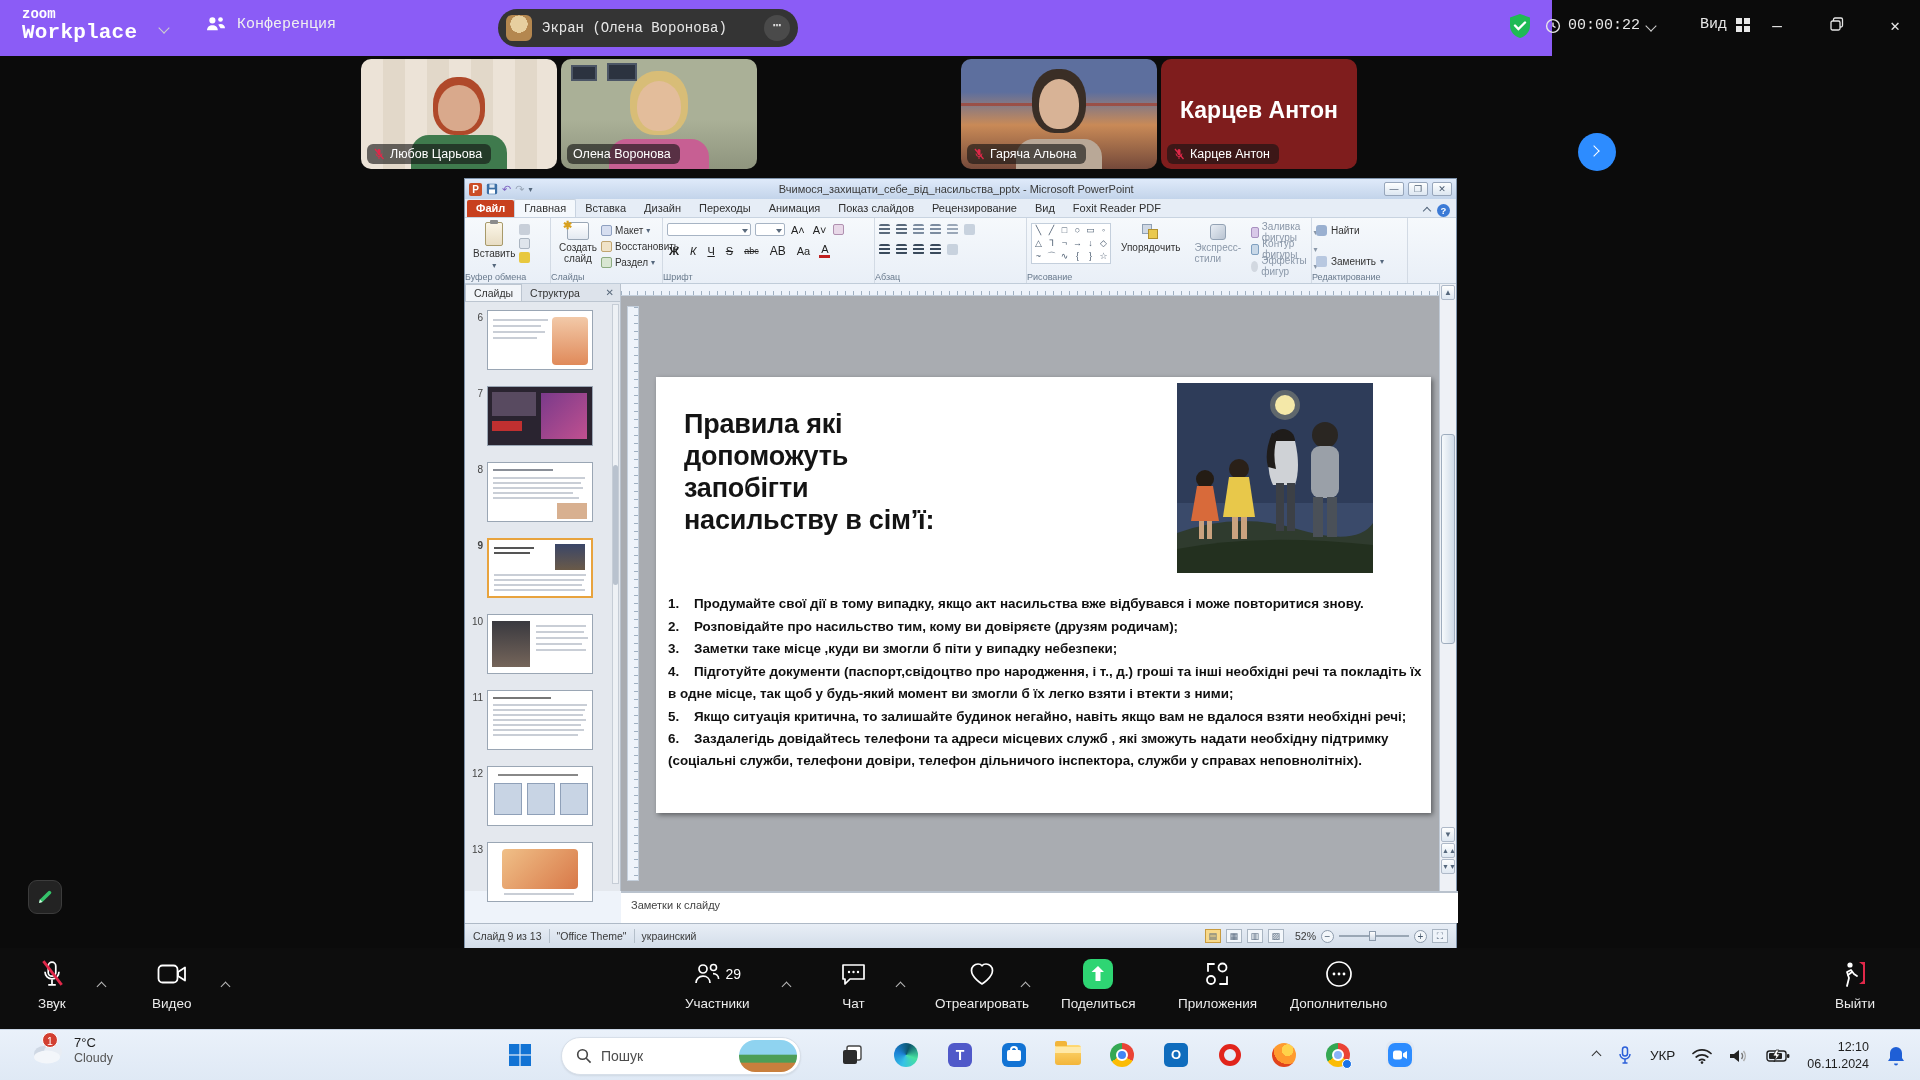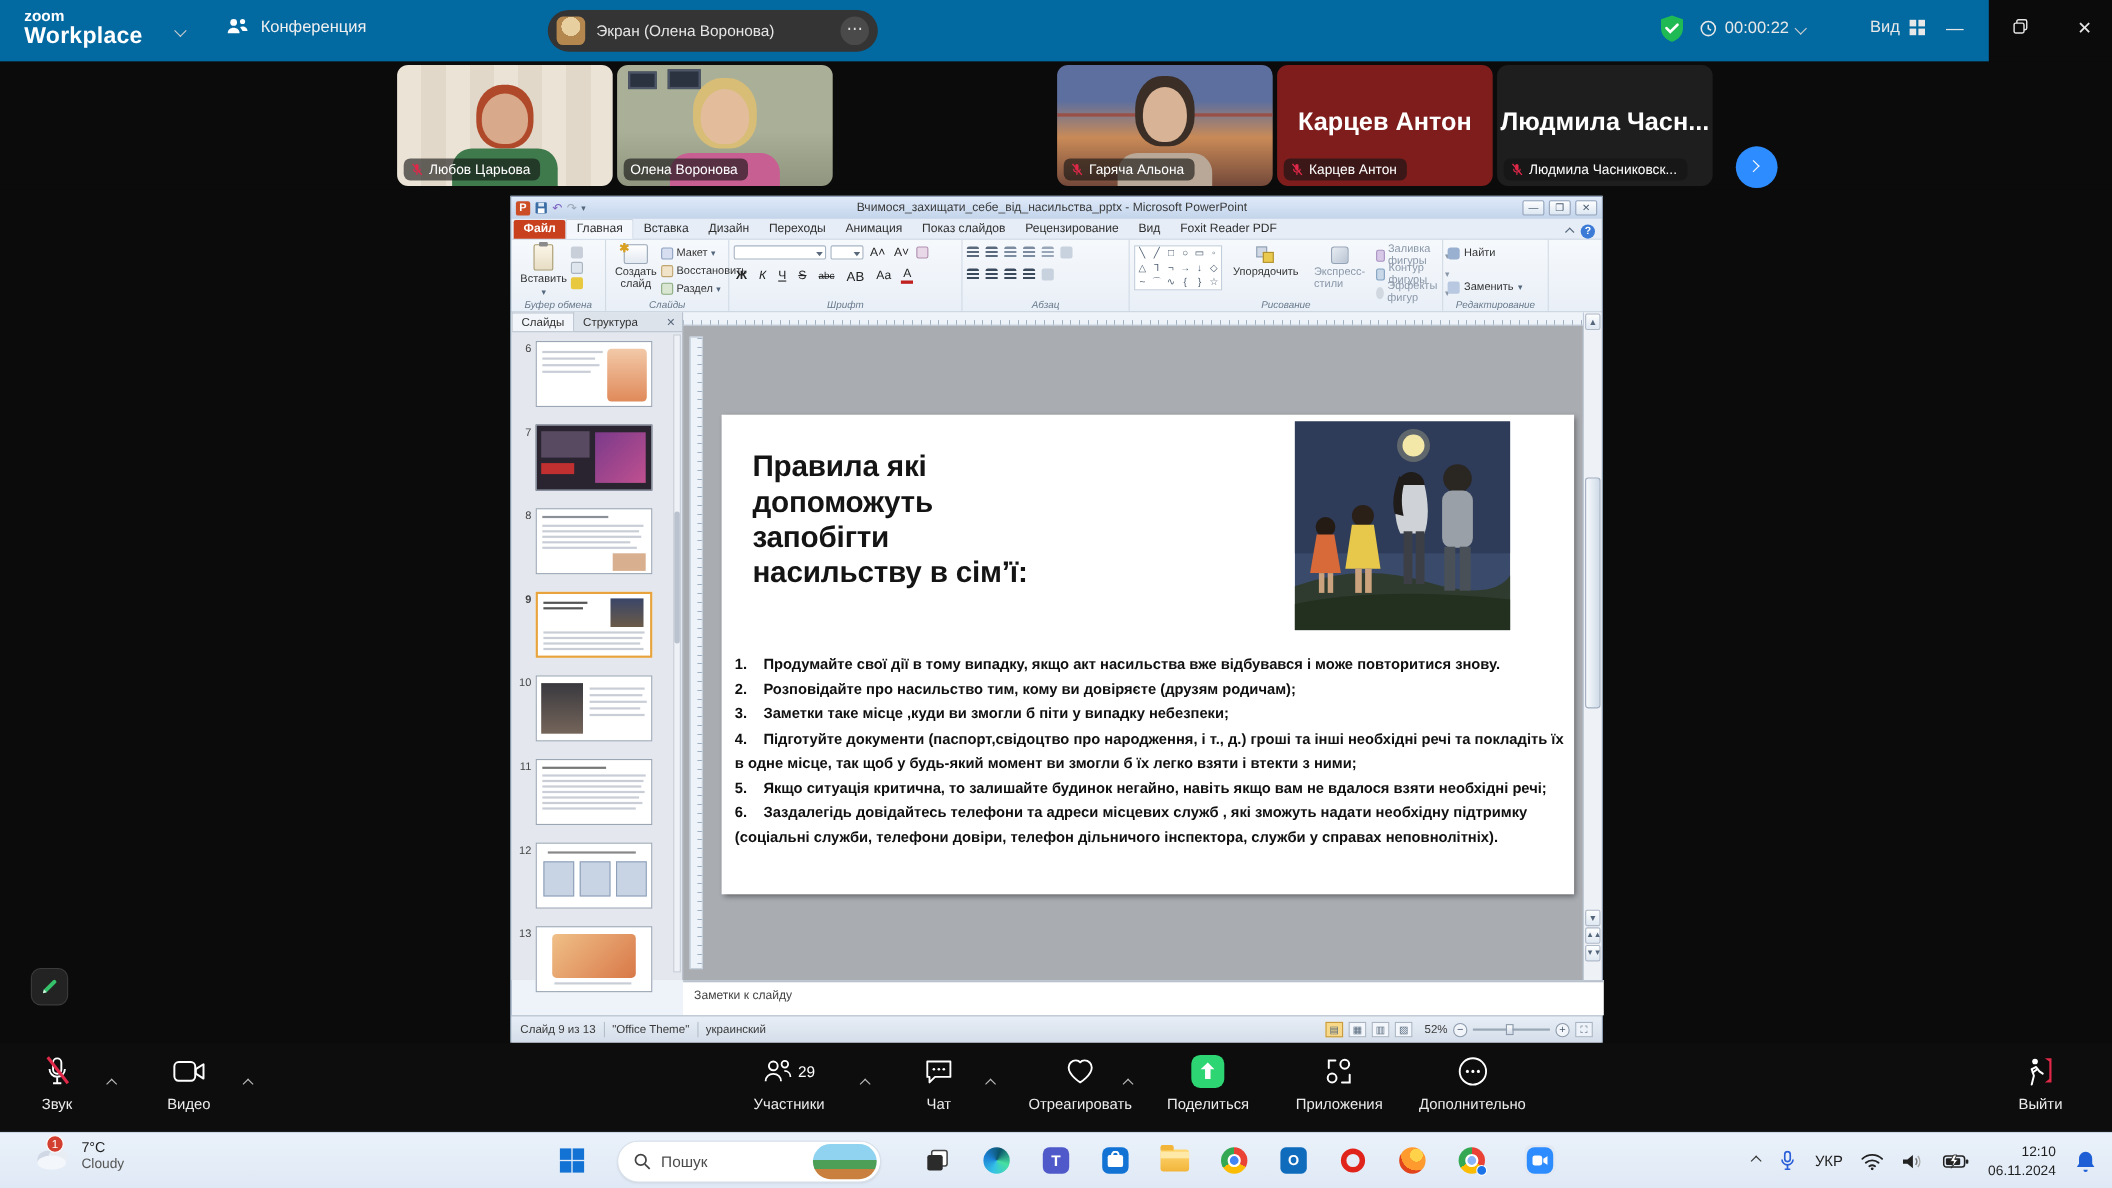--- a/index.html
+++ b/index.html
@@ -1,21 +1,21 @@
 <!DOCTYPE html>
 <html><head>
 <meta charset="utf-8">
 <style>
   * { margin:0; padding:0; box-sizing:border-box; }
   html,body { width:1920px; height:1080px; overflow:hidden; background:#000; }
   body { font-family:"Liberation Sans", sans-serif; }
   #screen { position:relative; width:1920px; height:1080px; background:#0b0b0b; }
 
   
-  #topbar { position:absolute; left:0; top:0; width:1808px; height:56px; background:#0369a1; color:#fff; }
+  #topbar { position:absolute; left:0; top:0; width:1552px; height:56px; background:#8b5cf6; color:#fff;font-family:Liberation Mono, monospace; }
   .logo { position:absolute; left:22px; top:7px; line-height:1.05; }
   .logo .l1 { font-size:14px; font-weight:bold; }
   .logo .l2 { font-size:21px; font-weight:bold; letter-spacing:.2px; }
   .chev { display:inline-block; width:8px; height:8px; border-right:1.6px solid #cfcfcf; border-bottom:1.6px solid #cfcfcf; transform:rotate(45deg); }
   .chev.up { transform:rotate(-135deg); }
   #logo-chev { position:absolute; left:160px; top:24px; }
   #conference { position:absolute; left:205px; top:15px; display:flex; align-items:center; gap:10px; font-size:15px; color:#f0f0f0; }
   #share-pill { position:absolute; left:498px; top:9px; width:300px; height:38px; background:#343434; border-radius:20px; display:flex; align-items:center; padding:0 8px; gap:10px; }
   #share-pill .avatar { width:26px; height:26px; border-radius:6px; background:radial-gradient(circle at 50% 35%, #e7cf9f 0 40%, #b4874f 41% 100%); }
   #share-pill .ptxt { font-size:14px; color:#e6e6e6; white-space:nowrap; overflow:hidden; flex:1; }
@@ -48,21 +48,21 @@
   #ppt-title { flex:1; text-align:center; font-size:11px; color:#3a3a3a; white-space:nowrap; overflow:hidden; }
   .ppt-winbtn { width:20px; height:14px; margin-left:4px; border:1px solid #97a6bb; border-radius:2px; background:linear-gradient(#fdfefe,#dde7f2); color:#4a5b70; font-size:9px; text-align:center; line-height:12px; }
   #ppt-tabs { position:absolute; left:0; top:20px; width:100%; height:19px; background:#e6edf6; border-bottom:1px solid #c8d3e0; display:flex; align-items:flex-end; padding-left:2px; }
   .ptab { padding:2px 9px 3px; font-size:11px; color:#2f2f2f; }
   .ptab.file { background:#C8401E; color:#fff; font-weight:bold; border-radius:2px 2px 0 0; }
   .ptab.sel { background:#f4f8fc; border:1px solid #c8d3e0; border-bottom:none; border-radius:2px 2px 0 0; }
   #tabs-right { margin-left:auto; display:flex; align-items:center; gap:7px; padding-right:6px; }
   .help-q { width:13px; height:13px; border-radius:50%; background:#3b7ad6; color:#fff; font-size:9.5px; font-weight:bold; text-align:center; line-height:13px; }
   #ribbon { position:absolute; left:0; top:39px; width:100%; height:66px; background:linear-gradient(#f6f9fc,#e9eff7); border-bottom:1px solid #c0ccd9; display:flex; }
   .rgroup { position:relative; height:100%; border-right:1px solid #d2dae4; padding:3px 4px 12px; }
-  .rgroup .glabel { position:absolute; bottom:1px; left:0; width:100%; text-align:center; font-size:9px; color:#68798c;font-style:italic; }
+  .rgroup .glabel { position:absolute; bottom:1px; left:0; width:100%; font-size:9px; color:#68798c; }
   .bigbtn { display:flex; flex-direction:column; align-items:center; font-size:10px; color:#333; gap:2px; padding:1px 4px; }
   .clipboard { width:18px; height:24px; background:linear-gradient(#fbf6e8,#e8ddc4); border:1px solid #a89a6a; border-radius:2px; position:relative; }
   .clipboard::after { content:""; position:absolute; left:4px; top:-3px; width:8px; height:4px; background:#8b8b8b; border-radius:1px; }
   .smallrow { display:flex; align-items:center; gap:3px; height:14px; font-size:10px; color:#333; }
   .mini-ic { width:11px; height:11px; border-radius:2px; display:inline-block; }
   .combo { width:84px; height:13px; background:#fff; border:1px solid #a7b4c4; border-radius:2px; position:relative; }
   .combo.sz { width:30px; }
   .combo::after { content:""; position:absolute; right:2px; top:5px; border-left:3px solid transparent; border-right:3px solid transparent; border-top:4px solid #5a6a7c; }
   .fbtn { font-size:11px; padding:0 2px; color:#222; }
   .shapes { display:grid; grid-template-columns:repeat(6,13px); grid-auto-rows:13px; border:1px solid #c4cfdc; background:#fff; font-size:9px; color:#4b5c70; text-align:center; line-height:13px; }
@@ -240,32 +240,20 @@
         <svg width="12" height="12" viewBox="0 0 24 24">
             <rect x="9" y="2" width="6" height="12" rx="3" fill="#E02849"></rect>
             <path d="M6 11a6 6 0 0 0 12 0" stroke="#E02849" stroke-width="2" fill="none"></path>
             <path d="M12 17v5" stroke="#E02849" stroke-width="2"></path>
             <path d="M4 2l17 20" stroke="#E02849" stroke-width="2.6"></path>
           </svg>
         <span>Карцев Антон</span>
       </div>
     </div>
 
-    <div class="tile" style="left:1361px; background:#1e1e1e;">
-      <div class="bigname">Людмила  Часн...</div>
-      <div class="vname">
-        <svg width="12" height="12" viewBox="0 0 24 24">
-            <rect x="9" y="2" width="6" height="12" rx="3" fill="#E02849"></rect>
-            <path d="M6 11a6 6 0 0 0 12 0" stroke="#E02849" stroke-width="2" fill="none"></path>
-            <path d="M12 17v5" stroke="#E02849" stroke-width="2"></path>
-            <path d="M4 2l17 20" stroke="#E02849" stroke-width="2.6"></path>
-          </svg>
-        <span>Людмила Часниковск...</span>
-      </div>
-    </div>
     <div id="next-btn">
         <span class="chev"></span>
       </div>
   </div>
 
   <div id="annotate-btn">
     <svg width="18" height="18" viewBox="0 0 24 24">
         <path d="M4 20l1.2-4.6L16.4 4.2a2 2 0 0 1 2.8 0l.6.6a2 2 0 0 1 0 2.8L8.6 18.8z" fill="#35c26a"></path>
         <path d="M4 20l4.6-1.2-3.4-3.4z" fill="#d8f2e2"></path>
       </svg>

